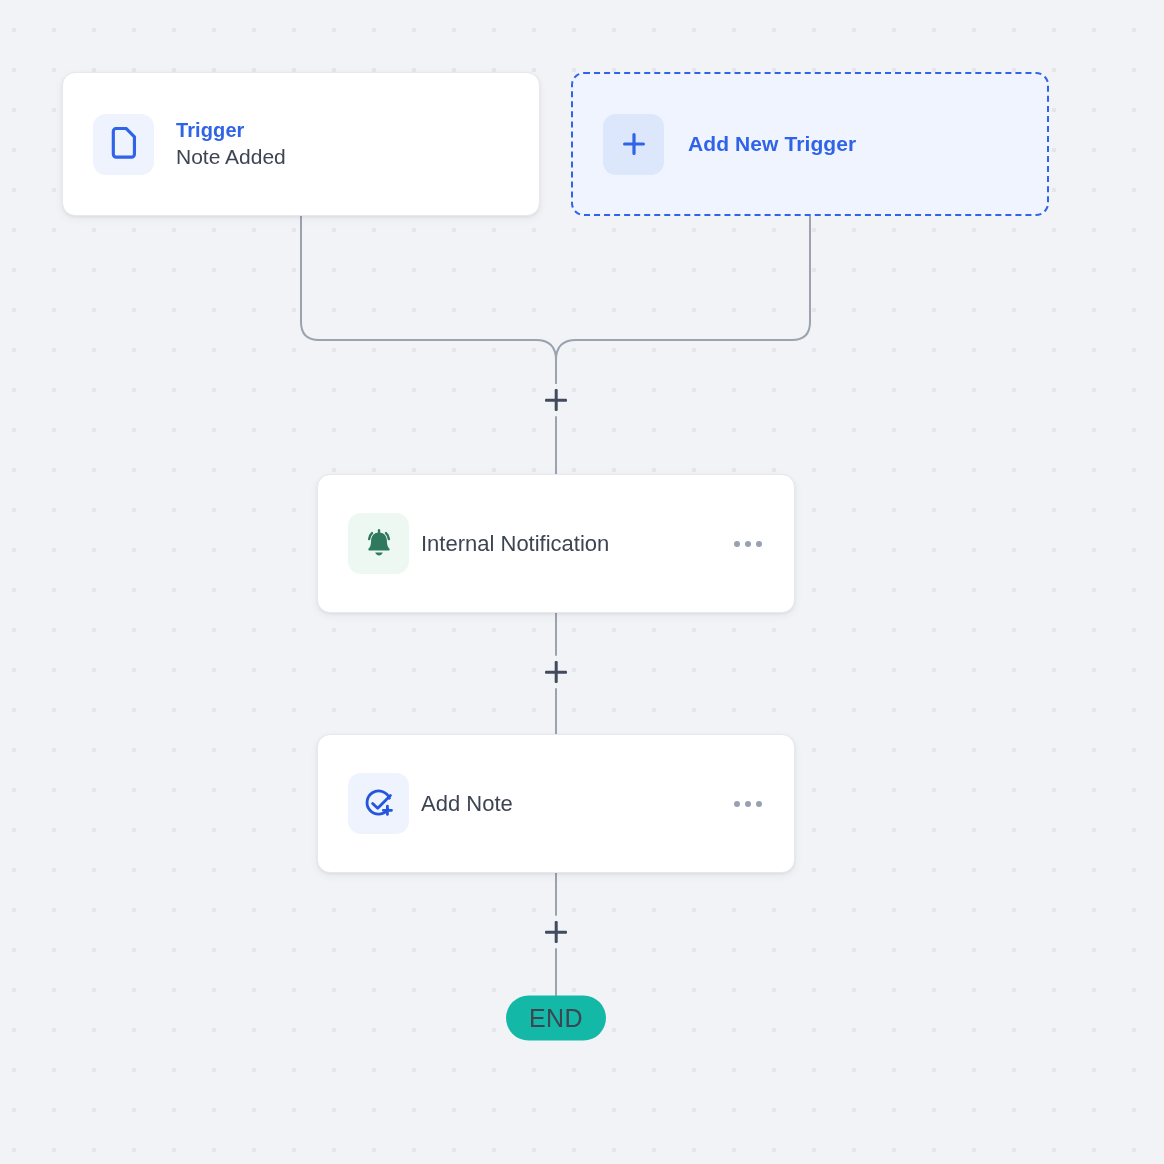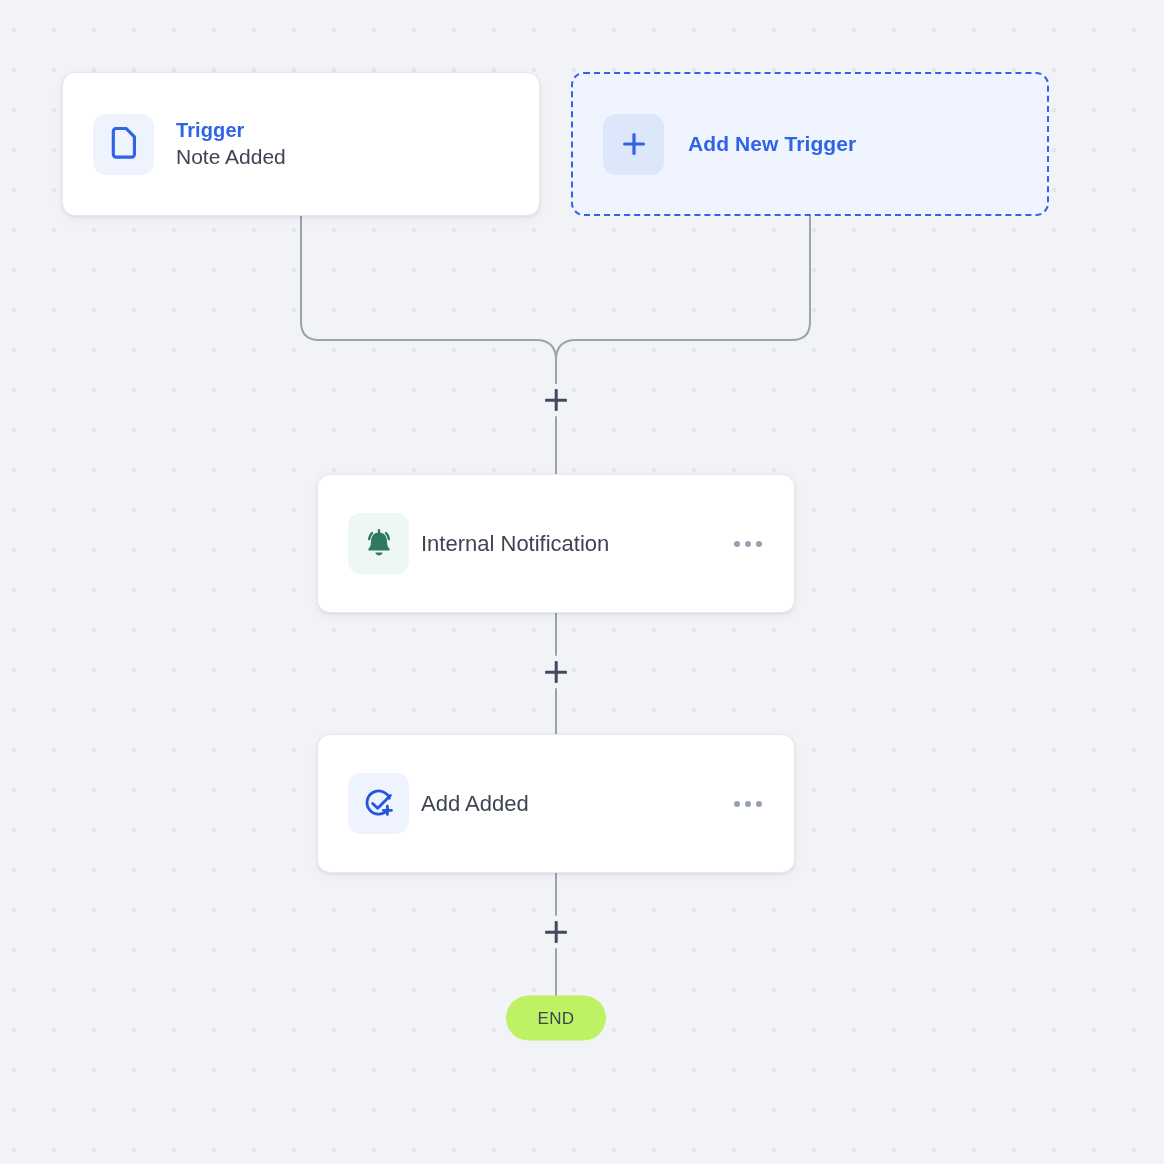--- a/index.html
+++ b/index.html
@@ -184,23 +184,23 @@
   #end-pill {
     position: absolute;
     z-index: 3;
     left: 556px;
     top: 1018px;
     transform: translate(-50%, -50%);
     min-width: 100px;
     height: 45px;
     padding: 0 22px;
     border-radius: 23px;
-    background: #bef264;
+    background: #14b8a6;
     color: #3d4452;
-    font-size: 17px;
+    font-size: 25px;
     font-weight: 400;
     letter-spacing: .4px;
     display: flex;
     align-items: center;
     justify-content: center;
   }
 </style>
 </head>
 <body>
 
@@ -267,21 +267,21 @@
   <div class="plus-btn" style="left:556px; top:672px;"></div>
 
   <div class="node" id="node-add-task">
     <span class="icon-tile blue">
       <svg width="34" height="34" viewBox="0 0 34 34" fill="none">
         <path d="M27.4 11.2A11.6 11.6 0 1 0 26 22.4" stroke="#2355dd" stroke-width="2.8" stroke-linecap="round"></path>
         <path d="M10.6 16.4 15.7 21.3 28.4 8.5" stroke="#2355dd" stroke-width="2.8" stroke-linecap="round" stroke-linejoin="round"></path>
         <path d="M25.4 19.2v8.2M21.3 23.3h8.2" stroke="#2355dd" stroke-width="2.8" stroke-linecap="round"></path>
       </svg>
     </span>
-    <span class="action-label">Add Added</span>
+    <span class="action-label">Add Note</span>
     <span class="kebab">
       <i></i>
         <i></i>
         <i></i>
     </span>
   </div>
 
   <div class="plus-btn" style="left:556px; top:932px;"></div>
 
   <div id="end-pill">END</div>

